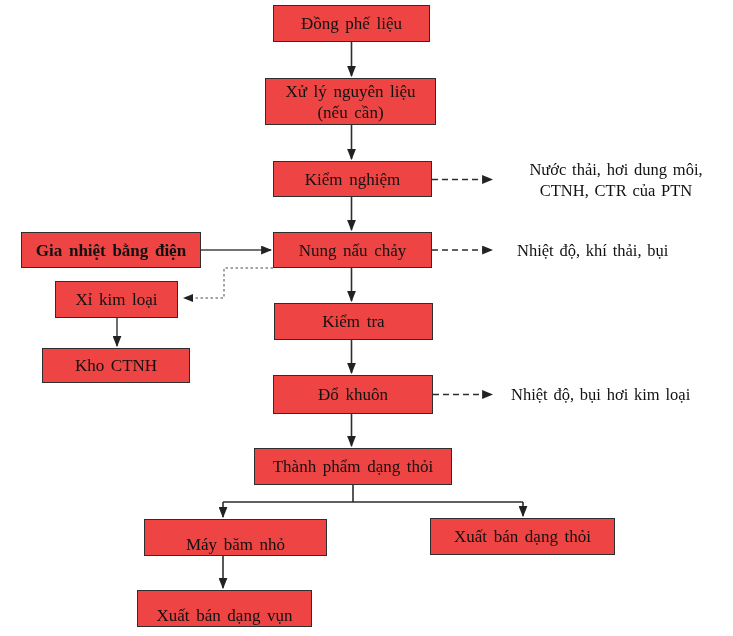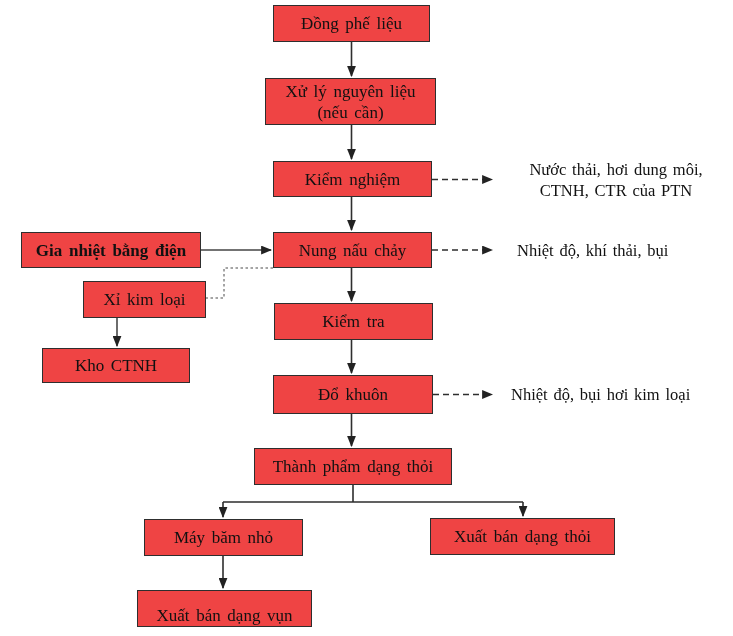--- a/index.html
+++ b/index.html
@@ -102,41 +102,41 @@
   </div>
 
   <div class="node" style="left:273px; top:232px; width:159px; height:36px;">
     <span>Nung nấu chảy</span>
   </div>
 
   <div class="node" style="left:21px; top:232px; width:180px; height:36px;font-weight:bold;">
     <span>Gia nhiệt bằng điện</span>
   </div>
 
-  <div class="node" style="left:55px; top:281px; width:123px; height:37px;margin-left:28px;">
+  <div class="node" style="left:55px; top:281px; width:123px; height:37px;">
     <span>Xỉ kim loại</span>
   </div>
 
   <div class="node" style="left:42px; top:348px; width:148px; height:35px;">
     <span>Kho CTNH</span>
   </div>
 
   <div class="node" style="left:274px; top:303px; width:159px; height:37px;">
     <span>Kiểm tra</span>
   </div>
 
   <div class="node" style="left:273px; top:375px; width:160px; height:39px;">
     <span>Đổ khuôn</span>
   </div>
 
   <div class="node" style="left:254px; top:448px; width:198px; height:37px;">
     <span>Thành phẩm dạng thỏi</span>
   </div>
 
-  <div class="node" style="left:144px; top:519px; width:159px; height:37px;">
+  <div class="node" style="left:144px; top:519px; width:183px; height:37px;justify-content:flex-end;">
     <span>Máy băm nhỏ</span>
   </div>
 
   <div class="node" style="left:430px; top:518px; width:185px; height:37px;">
     <span>Xuất bán dạng thỏi</span>
   </div>
 
   <div class="node" style="left:137px; top:590px; width:175px; height:37px;justify-content:flex-end;">
     <span>Xuất bán dạng vụn</span>
   </div>

